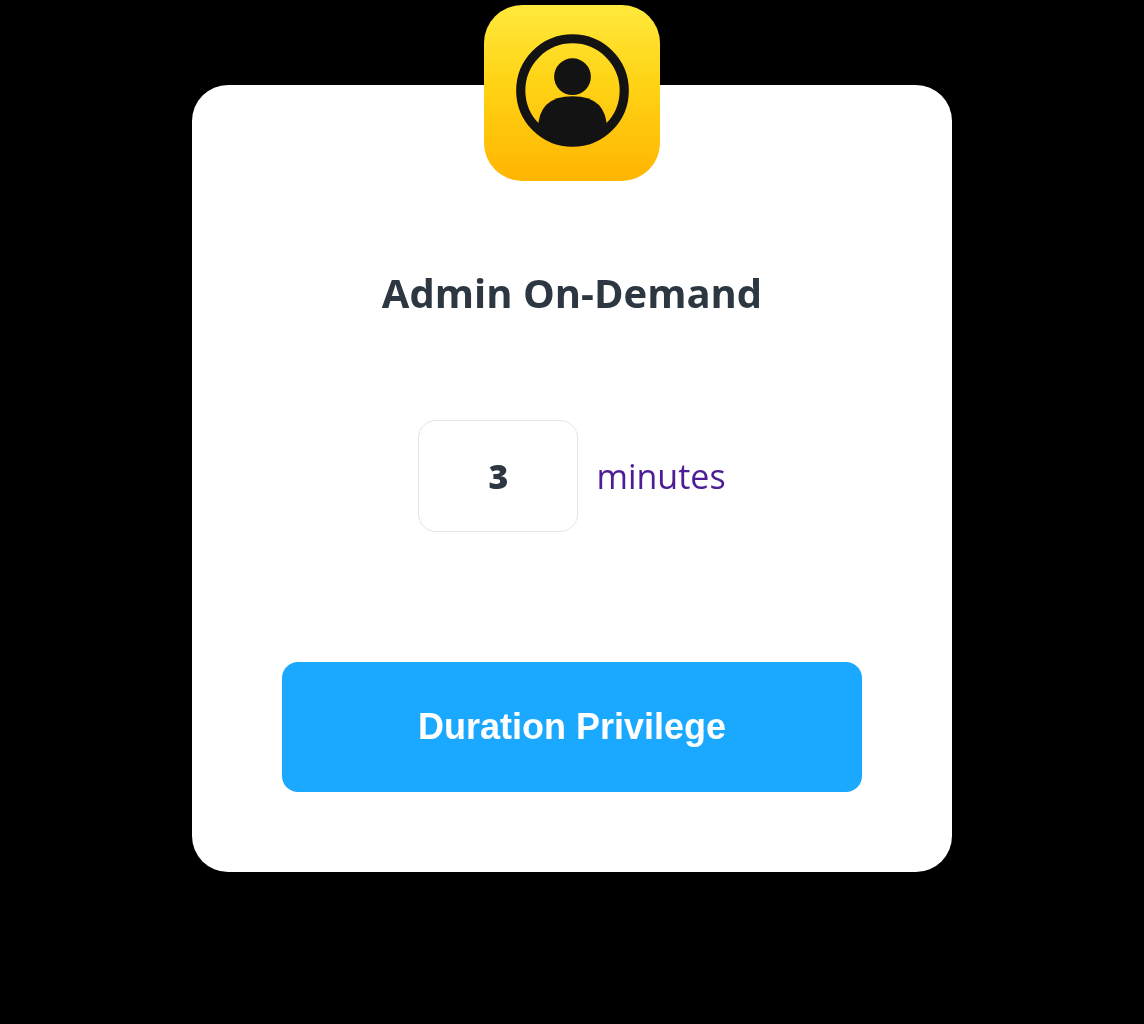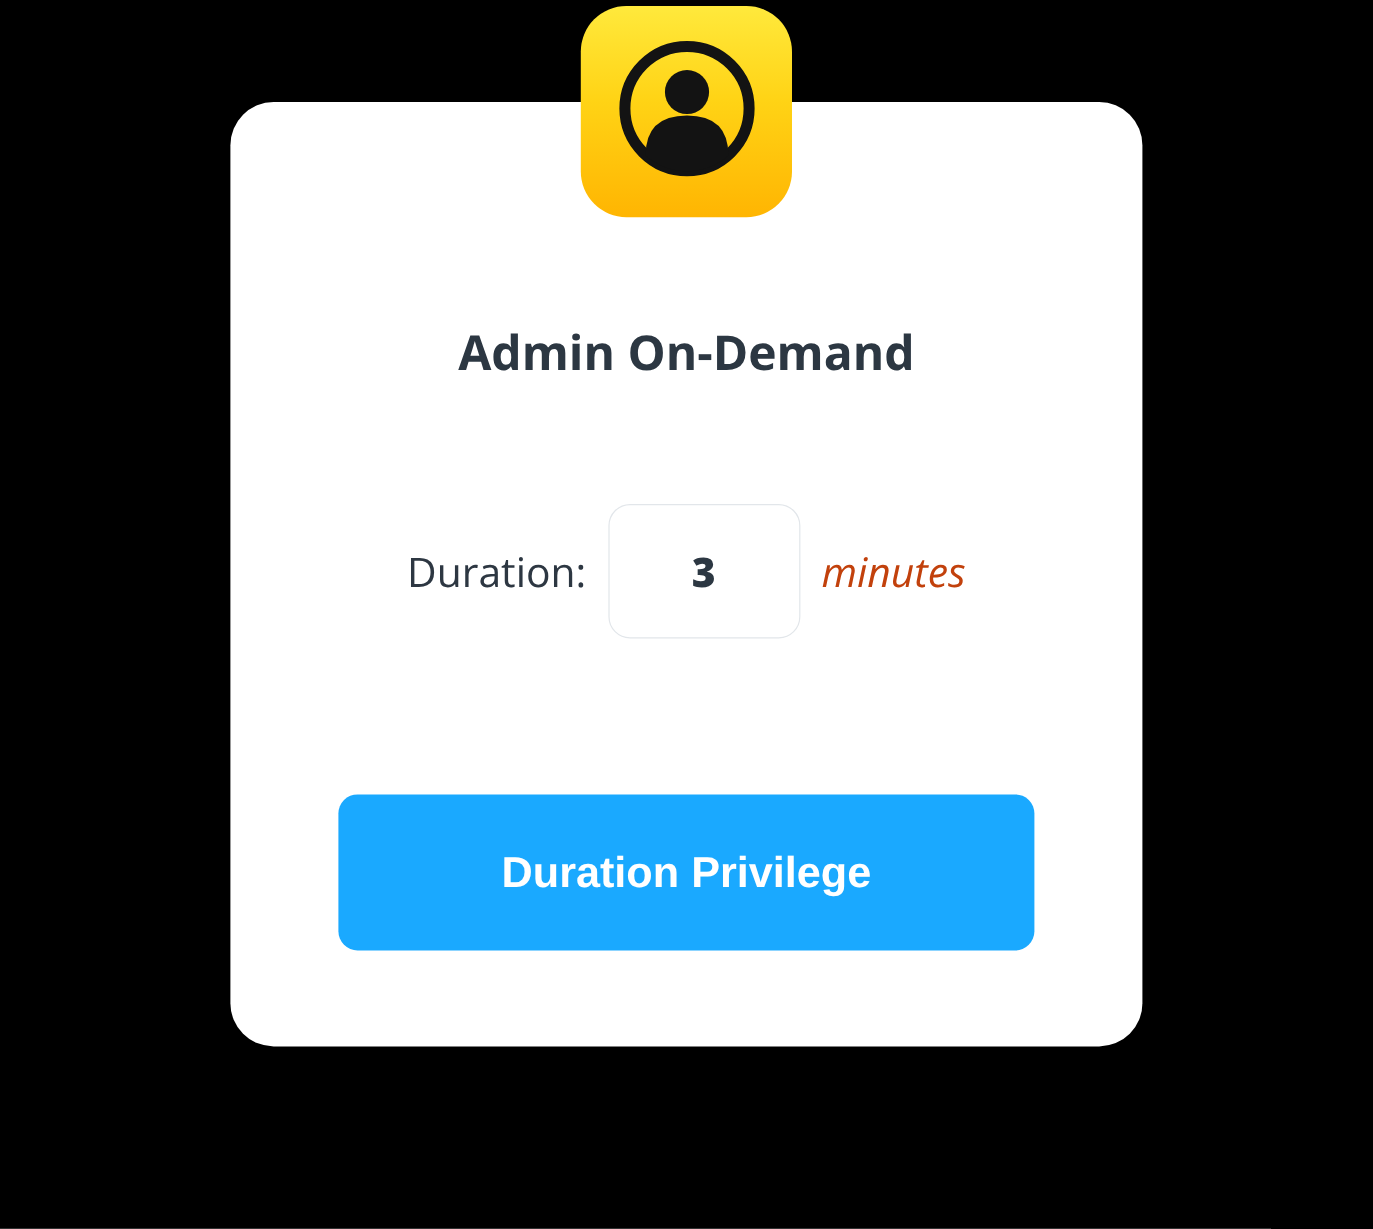--- a/index.html
+++ b/index.html
@@ -59,24 +59,23 @@
       align-items: center;
       gap: 18px;
       margin-bottom: 130px;
     }
     .label {
       color: #2d3742;
       font-size: 34px;
       font-weight: 400;
     }
     .unit {
-      color: #c2410c;
+      color: #4c1d95;
       font-size: 34px;
       font-weight: 400;
-      font-style: italic;
     }
     .duration-input {
       width: 160px;
       height: 112px;
       border: 1px solid #e2e6ea;
       border-radius: 18px;
       background: #fff;
       display: flex;
       align-items: center;
       justify-content: center;
@@ -106,21 +105,20 @@
       <svg viewBox="0 0 100 100">
         <circle cx="50" cy="50" r="45" fill="none" stroke="#131313" stroke-width="8"></circle>
         <circle cx="50" cy="38" r="16" fill="#131313"></circle>
         <path d="M 20 84 Q 20 55 50 55 Q 80 55 80 84 A 45 45 0 0 1 20 84 Z" fill="#131313"></path>
       </svg>
     </span>
   </div>
   <div class="card">
     <h1 class="title">Admin On-Demand</h1>
     <div class="duration-row">
-      <span class="label">Duration:</span>
       <div class="duration-input">
         <span>3</span>
       </div>
       <span class="unit">minutes</span>
     </div>
     <button class="action-btn">
       <span>Duration Privilege</span>
     </button>
   </div>
 </div>

